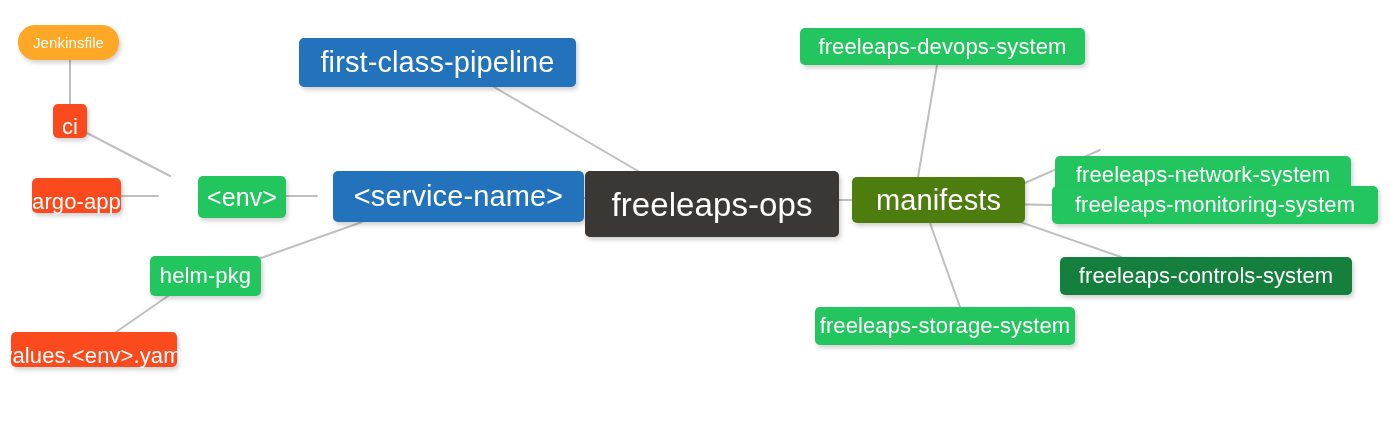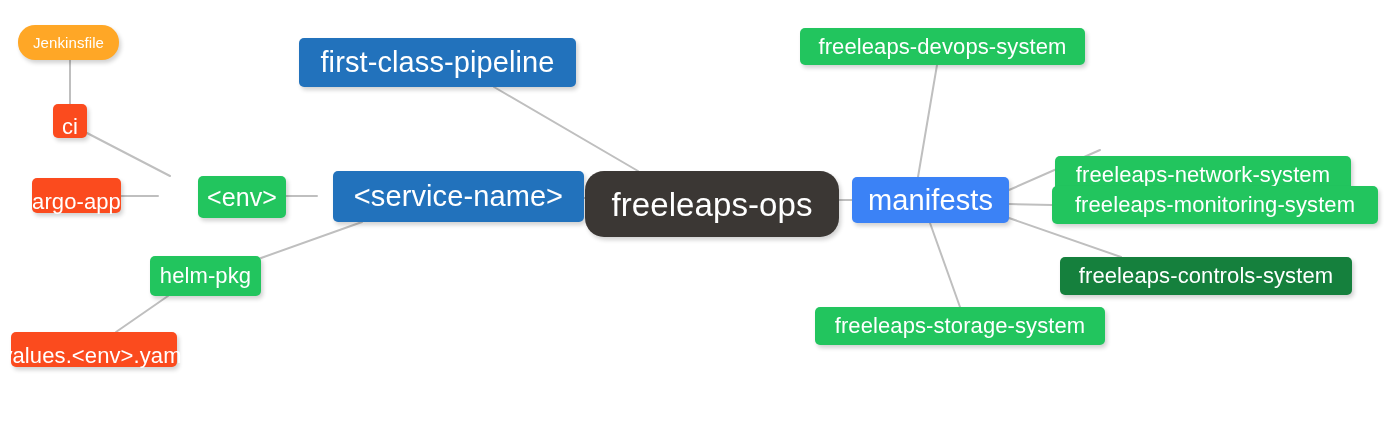--- a/index.html
+++ b/index.html
@@ -91,35 +91,35 @@
       </div>
       <div class="mm-node kind-small" style="left: 11px; top: 332px; width: 166px; height: 35px; background: rgb(251, 75, 30);">
         <span class="mm-node-label">values.&lt;env&gt;.yaml</span>
       </div>
       <div class="mm-node kind-major" style="left: 299px; top: 38px; width: 277px; height: 49px; background: rgb(34, 114, 188);">
         <span class="mm-node-label">first-class-pipeline</span>
       </div>
       <div class="mm-node kind-major" style="left: 333px; top: 171px; width: 251px; height: 51px; background: rgb(34, 114, 188);">
         <span class="mm-node-label">&lt;service-name&gt;</span>
       </div>
-      <div class="mm-node kind-root" style="left: 585px; top: 171px; width: 254px; height: 66px; background: rgb(59, 55, 52); border-radius: 19px;">
+      <div class="mm-node kind-root" style="left: 585px; top: 171px; width: 254px; height: 66px; background: rgb(59, 55, 52);">
         <span class="mm-node-label">freeleaps-ops</span>
       </div>
-      <div class="mm-node kind-major" style="left: 852px; top: 177px; width: 157px; height: 46px; background: #3b82f6;">
+      <div class="mm-node kind-major" style="left: 852px; top: 177px; width: 173px; height: 46px; background: #4d7c0f;">
         <span class="mm-node-label">manifests</span>
       </div>
       <div class="mm-node kind-leaf" style="left: 800px; top: 28px; width: 285px; height: 37px; background: rgb(34, 197, 94);">
         <span class="mm-node-label">freeleaps-devops-system</span>
       </div>
       <div class="mm-node kind-leaf" style="left: 1055px; top: 112px; width: 296px; height: 38px; background: rgb(34, 197, 94); margin-top: 44px;">
         <span class="mm-node-label">freeleaps-network-system</span>
       </div>
       <div class="mm-node kind-leaf" style="left: 1052px; top: 186px; width: 326px; height: 38px; background: rgb(34, 197, 94);">
         <span class="mm-node-label">freeleaps-monitoring-system</span>
       </div>
       <div class="mm-node kind-leaf" style="left: 1060px; top: 257px; width: 292px; height: 38px; background: #15803d;">
         <span class="mm-node-label">freeleaps-controls-system</span>
       </div>
-      <div class="mm-node kind-leaf" style="left: 815px; top: 307px; width: 290px; height: 38px; background: rgb(34, 197, 94);">
+      <div class="mm-node kind-leaf" style="left: 815px; top: 307px; width: 260px; height: 38px; background: rgb(34, 197, 94);">
         <span class="mm-node-label">freeleaps-storage-system</span>
       </div>
     </div>
 </div>
 
 </body></html>

